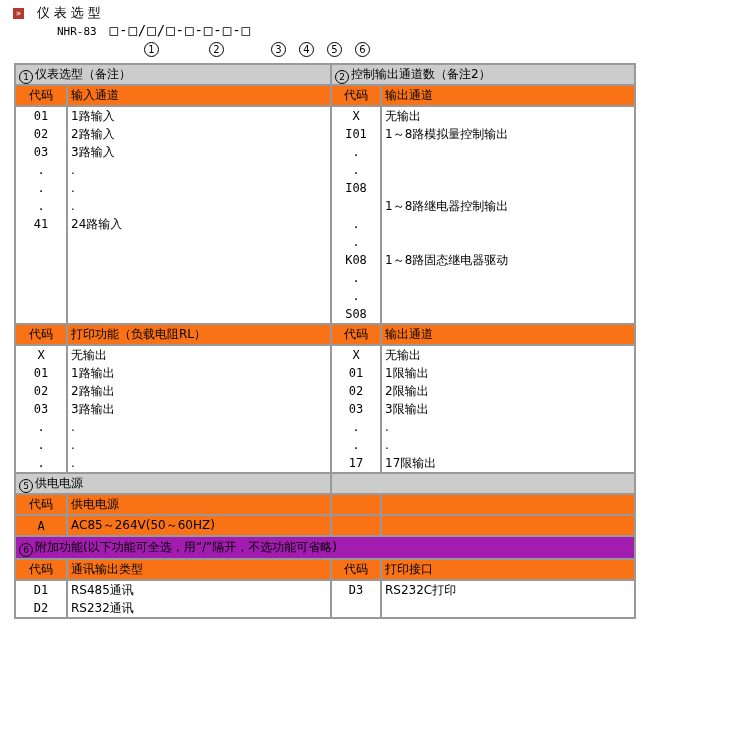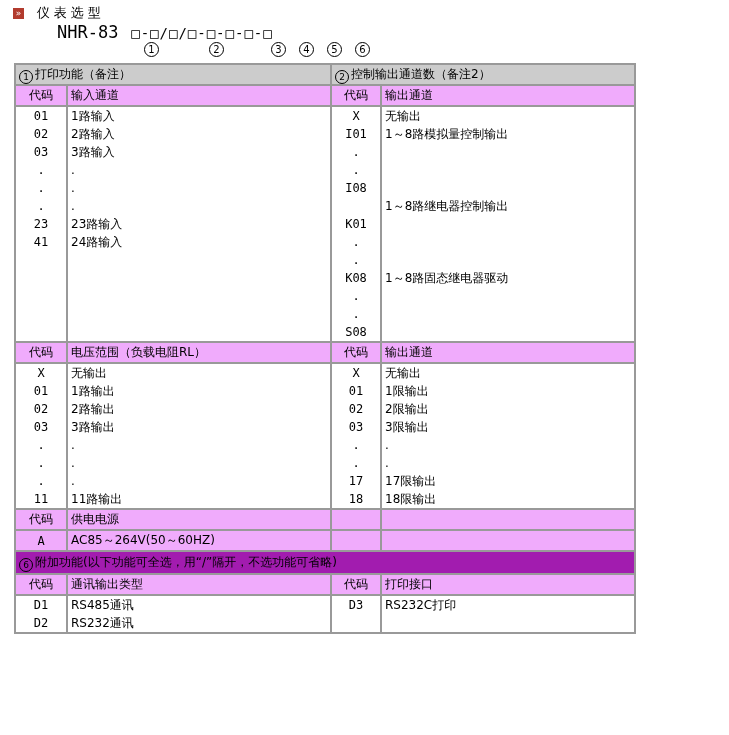--- a/index.html
+++ b/index.html
@@ -10,21 +10,21 @@
   }
   
   .topbar{position:absolute;left:13px;top:4px;white-space:nowrap;}
   .bullet{
     display:inline-block;width:11px;height:11px;background:#b23b2e;
     color:#fff;font-size:9px;line-height:11px;text-align:center;
     vertical-align:1px;font-family:"DejaVu Sans",sans-serif;
   }
   .title{margin-left:9px;font-size:13px;letter-spacing:4px;}
   .model-line{position:absolute;left:57px;top:22px;white-space:nowrap;}
-  .model{font-family:"DejaVu Sans Mono",monospace;font-size:17px;}
+  .model{font-family:"DejaVu Sans Mono",monospace;font-size:11px;}
   .boxes{font-family:"DejaVu Sans Mono",monospace;font-size:14px;margin-left:9px;letter-spacing:1px;}
   .pos-row{position:absolute;left:0;top:42px;width:729px;height:16px;}
   .pos{
     position:absolute;top:0;width:13px;height:13px;line-height:13px;
     border:1px solid #000;border-radius:50%;text-align:center;
     font-size:10px;font-family:"DejaVu Sans",sans-serif;
   }
   .p1{left:144px}.p2{left:209px}.p3{left:271px}.p4{left:299px}.p5{left:327px}.p6{left:355px}
   
   table.spec{
@@ -38,21 +38,21 @@
   }
   tr.band td{
     background:#cccccc;border-top:2px solid #999999;border-bottom:2px solid #999999;
     height:19px;
   }
   tr.band6 td{
     background:#a21caf;border-top:2px solid #999999;border-bottom:2px solid #999999;
     height:21px;
   }
   tr.colhead td, tr.rowline td{
-    border:2px solid #999999;height:19px;background:#f0abfc;
+    border:2px solid #999999;height:19px;background:#f97316;
   }
   tr.data td{border-top:none;border-bottom:none;background:#fff;}
   .br{border-right:2px solid #999999;}
   td.c{
     text-align:center;padding:0;
     font-family:"DejaVu Sans Mono",monospace;font-size:12px;
   }
   td.v{text-align:left;}
   .circ{
     display:inline-block;width:12px;height:12px;line-height:12px;
@@ -86,21 +86,21 @@
   <colgroup>
     <col style="width:52px">
       <col style="width:264px">
     <col style="width:50px">
       <col style="width:254px">
   </colgroup>
 
   <tbody>
     <tr class="band">
       <td colspan="2" class="br">
-        <span class="circ">1</span><span>打印功能（备注）</span>
+        <span class="circ">1</span><span>仪表选型（备注）</span>
       </td>
       <td colspan="2">
         <span class="circ">2</span><span>控制输出通道数（备注2）</span>
       </td>
     </tr>
     <tr class="colhead">
       <td class="c">代码</td>
       <td class="v">输入通道</td>
       <td class="c">代码</td>
       <td class="v">输出通道</td>
@@ -143,26 +143,20 @@
         <td class="v"></td>
       </tr>
 
       <tr class="data">
         <td class="c br">.</td>
         <td class="v br">.</td>
         <td class="c br"></td>
         <td class="v">1～8路继电器控制输出</td>
       </tr>
 
-      <tr class="data">
-        <td class="c br">23</td>
-        <td class="v br">23路输入</td>
-        <td class="c br">K01</td>
-        <td class="v"></td>
-      </tr>
 
       <tr class="data">
         <td class="c br">41</td>
         <td class="v br">24路输入</td>
         <td class="c br">.</td>
         <td class="v"></td>
       </tr>
 
       <tr class="data">
         <td class="c br"></td>
@@ -198,21 +192,21 @@
         <td class="c br"></td>
         <td class="v br"></td>
         <td class="c br">S08</td>
         <td class="v"></td>
       </tr>
     </tbody>
 
   <tbody>
     <tr class="colhead">
       <td class="c">代码</td>
-      <td class="v">电压范围（负载电阻RL）</td>
+      <td class="v">打印功能（负载电阻RL）</td>
       <td class="c">代码</td>
       <td class="v">输出通道</td>
     </tr>
   </tbody>
   <tbody>
 
       <tr class="data">
         <td class="c br">X</td>
         <td class="v br">无输出</td>
         <td class="c br">X</td>
@@ -254,30 +248,30 @@
         <td class="v">.</td>
       </tr>
 
       <tr class="data">
         <td class="c br">.</td>
         <td class="v br">.</td>
         <td class="c br">17</td>
         <td class="v">17限输出</td>
       </tr>
 
-      <tr class="data">
-        <td class="c br">11</td>
-        <td class="v br">11路输出</td>
-        <td class="c br">18</td>
-        <td class="v">18限输出</td>
-      </tr>
 
     </tbody>
 
   <tbody>
+    <tr class="band">
+      <td colspan="2" class="br">
+        <span class="circ">5</span><span>供电电源</span>
+      </td>
+      <td colspan="2"></td>
+    </tr>
     <tr class="colhead">
       <td class="c">代码</td>
       <td class="v">供电电源</td>
       <td class="c"></td>
       <td class="v"></td>
     </tr>
     <tr class="rowline">
       <td class="c">A</td>
       <td class="v">AC85～264V(50～60HZ)</td>
       <td class="c"></td>

